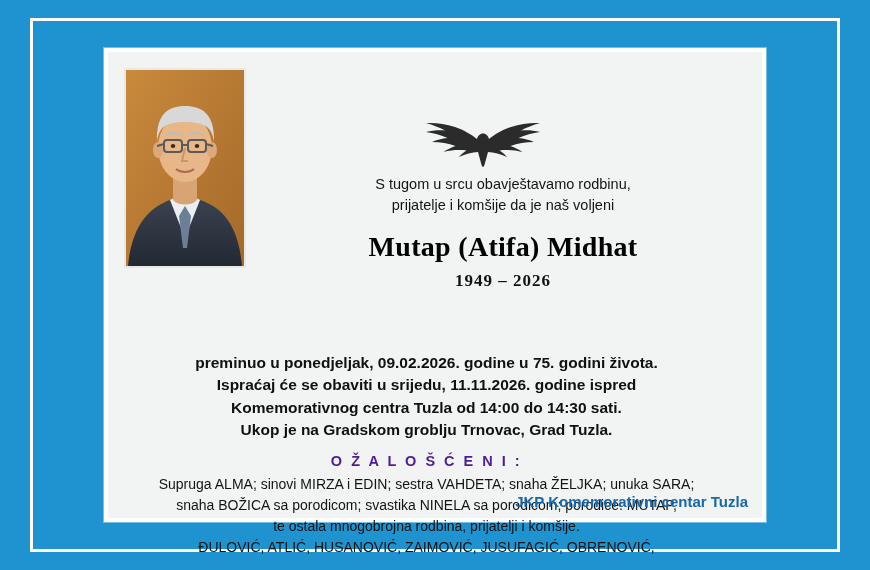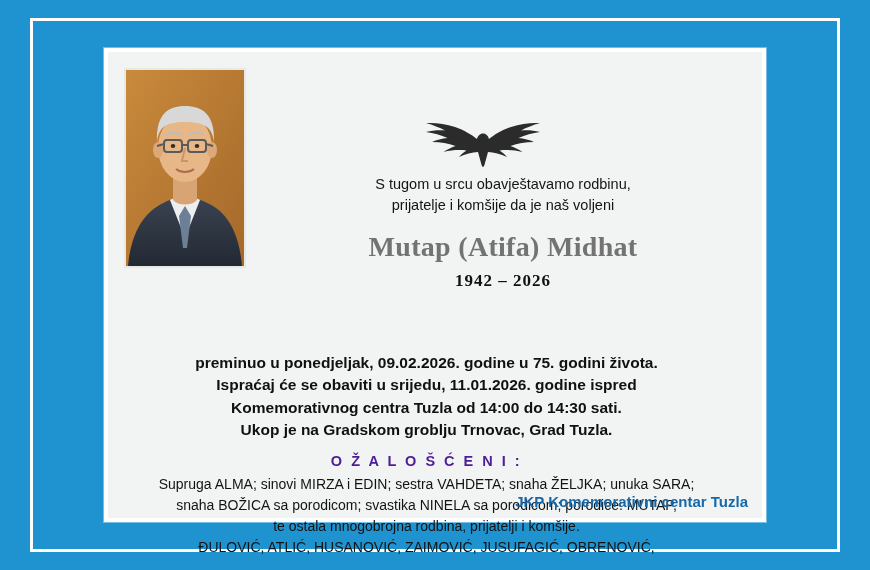--- a/index.html
+++ b/index.html
@@ -93,21 +93,21 @@
     margin: 0 0 16px 0;
     font-family: "Liberation Sans", sans-serif;
   }
 
   .deceased-name {
     font-family: "Liberation Serif", serif;
     font-weight: bold;
     font-size: 28px;
     letter-spacing: 0.3px;
     margin: 0 0 8px 0;
-    color: #737373;
+    color: #000000;
   }
 
   .years {
     font-family: "Liberation Serif", serif;
     font-weight: bold;
     font-size: 17px;
     letter-spacing: 1px;
     margin: 0 0 10px 0;
     color: #111;
   }
@@ -220,26 +220,26 @@
           </g>
         </svg>
       </div>
 
       <div class="content">
         <p class="intro">
           <span>S tugom u srcu obavještavamo rodbinu,</span><br>
           <span>prijatelje i komšije da je naš voljeni</span>
         </p>
         <div class="deceased-name">Mutap (Atifa) Midhat</div>
-        <div class="years">1942 – 2026</div>
+        <div class="years">1949 – 2026</div>
       </div>
 
       <div class="wide-block">
         <p class="details-line">preminuo u ponedjeljak, 09.02.2026. godine u 75. godini života.</p>
-        <p class="details-line">Ispraćaj će se obaviti u srijedu, 11.01.2026. godine ispred</p>
+        <p class="details-line">Ispraćaj će se obaviti u srijedu, 11.11.2026. godine ispred</p>
         <p class="details-line">Komemorativnog centra Tuzla od 14:00 do 14:30 sati.</p>
         <p class="details-line">Ukop je na Gradskom groblju Trnovac, Grad Tuzla.</p>
 
         <p class="mourners-title">O Ž A L O Š Ć E N I :</p>
 
         <p class="mourners-line">Supruga ALMA; sinovi MIRZA i EDIN; sestra VAHDETA; snaha ŽELJKA; unuka SARA;</p>
         <p class="mourners-line">snaha BOŽICA sa porodicom; svastika NINELA sa porodicom; porodice: MUTAP,</p>
         <p class="mourners-line">te ostala mnogobrojna rodbina, prijatelji i komšije.</p>
         <p class="mourners-line">ĐULOVIĆ, ATLIĆ, HUSANOVIĆ, ZAIMOVIĆ, JUSUFAGIĆ, OBRENOVIĆ,</p>
       </div>

